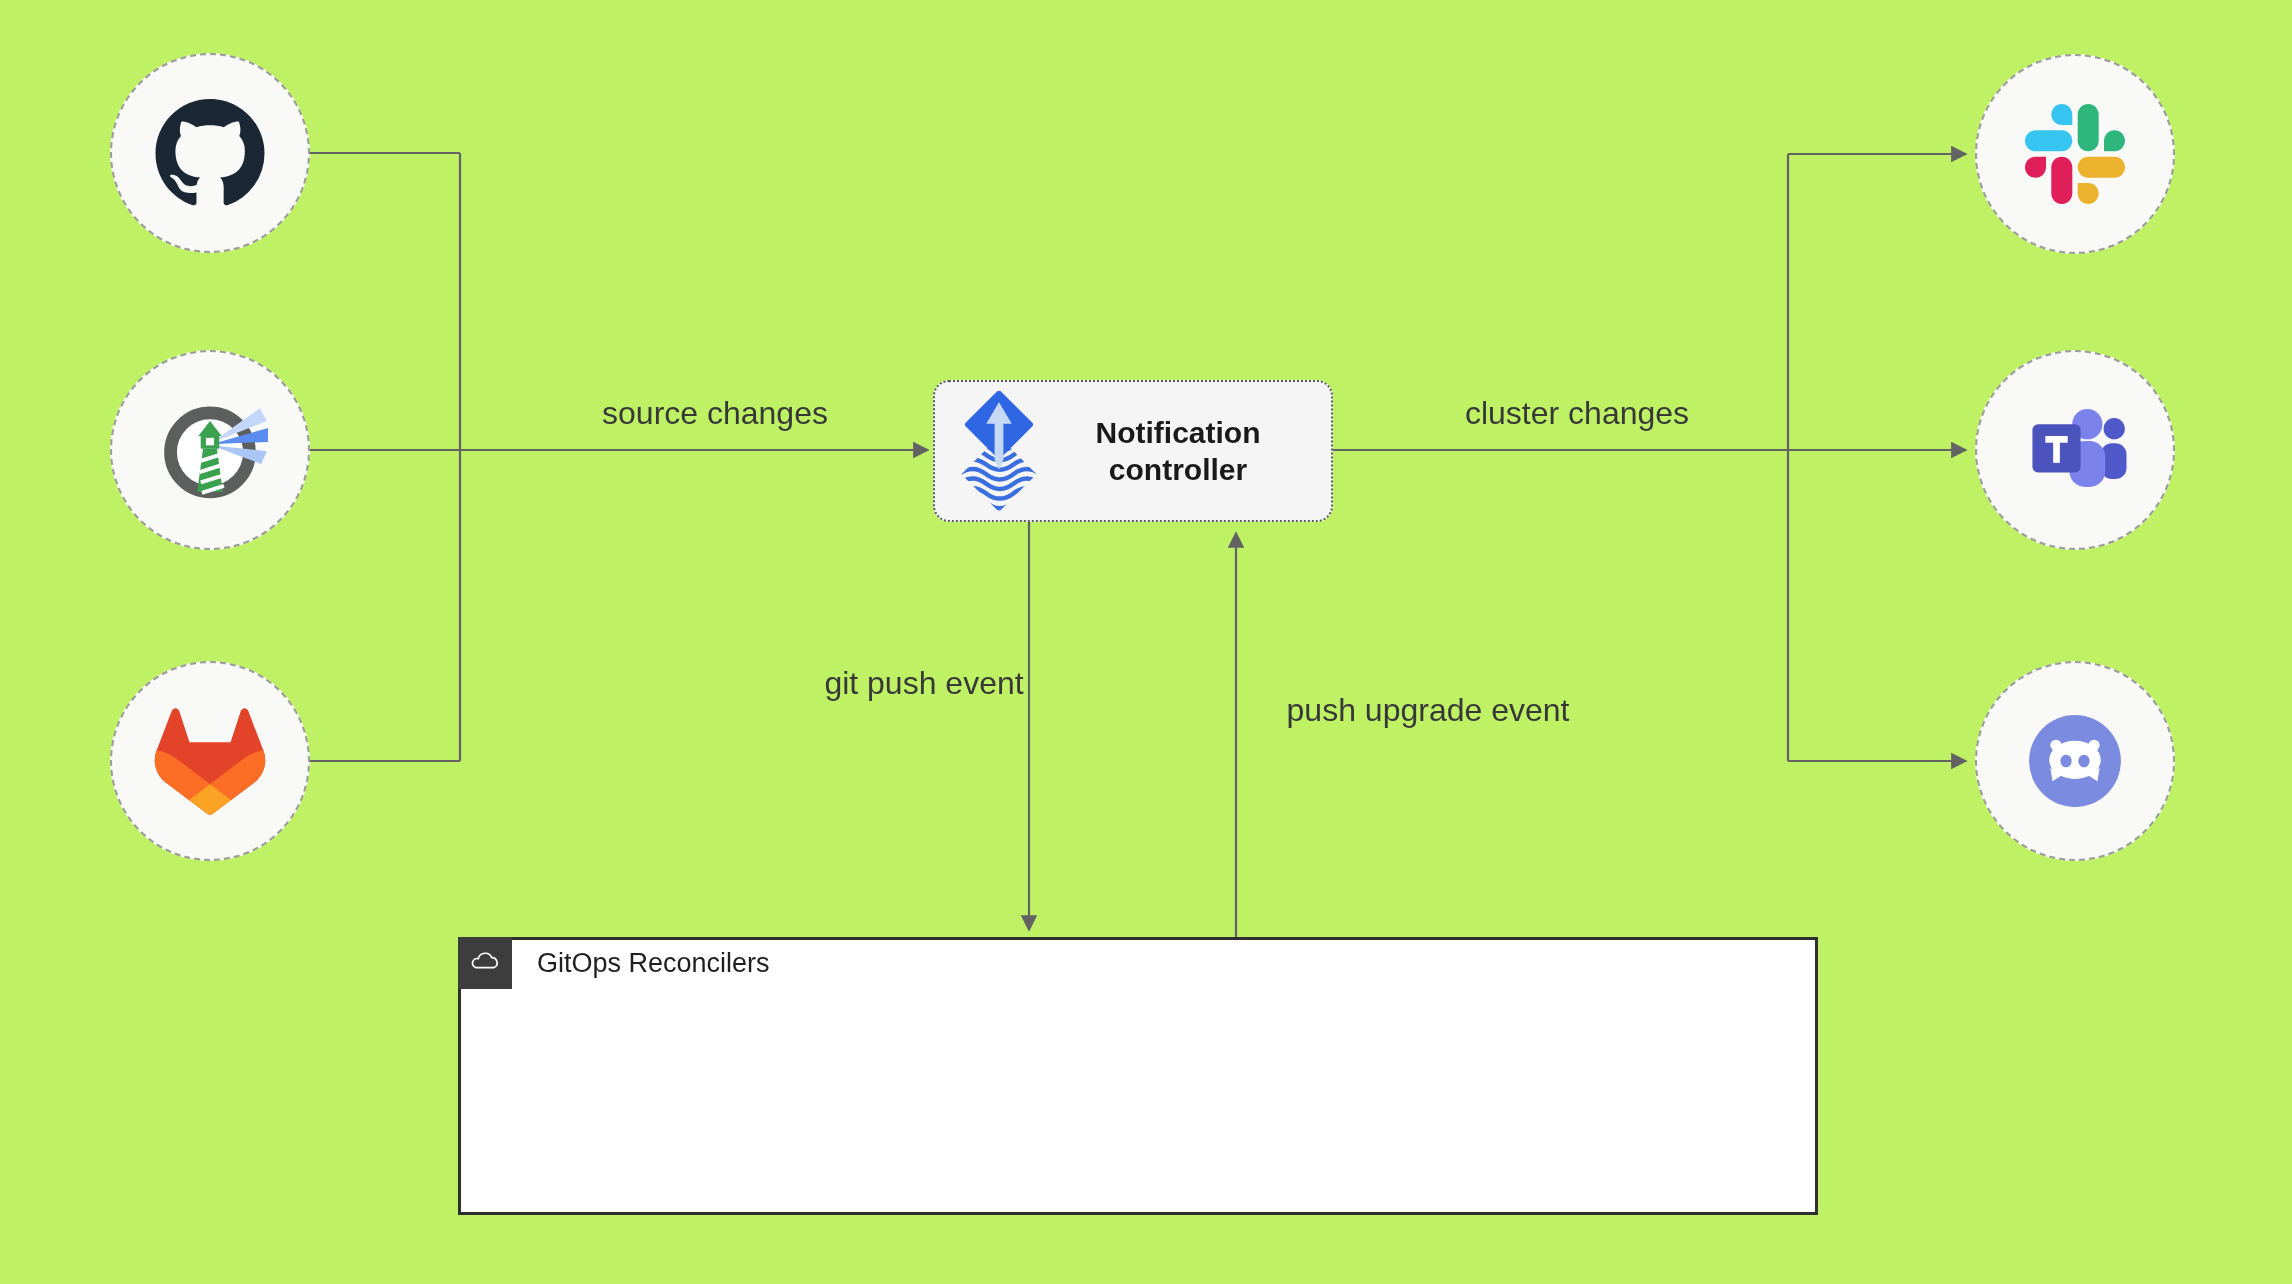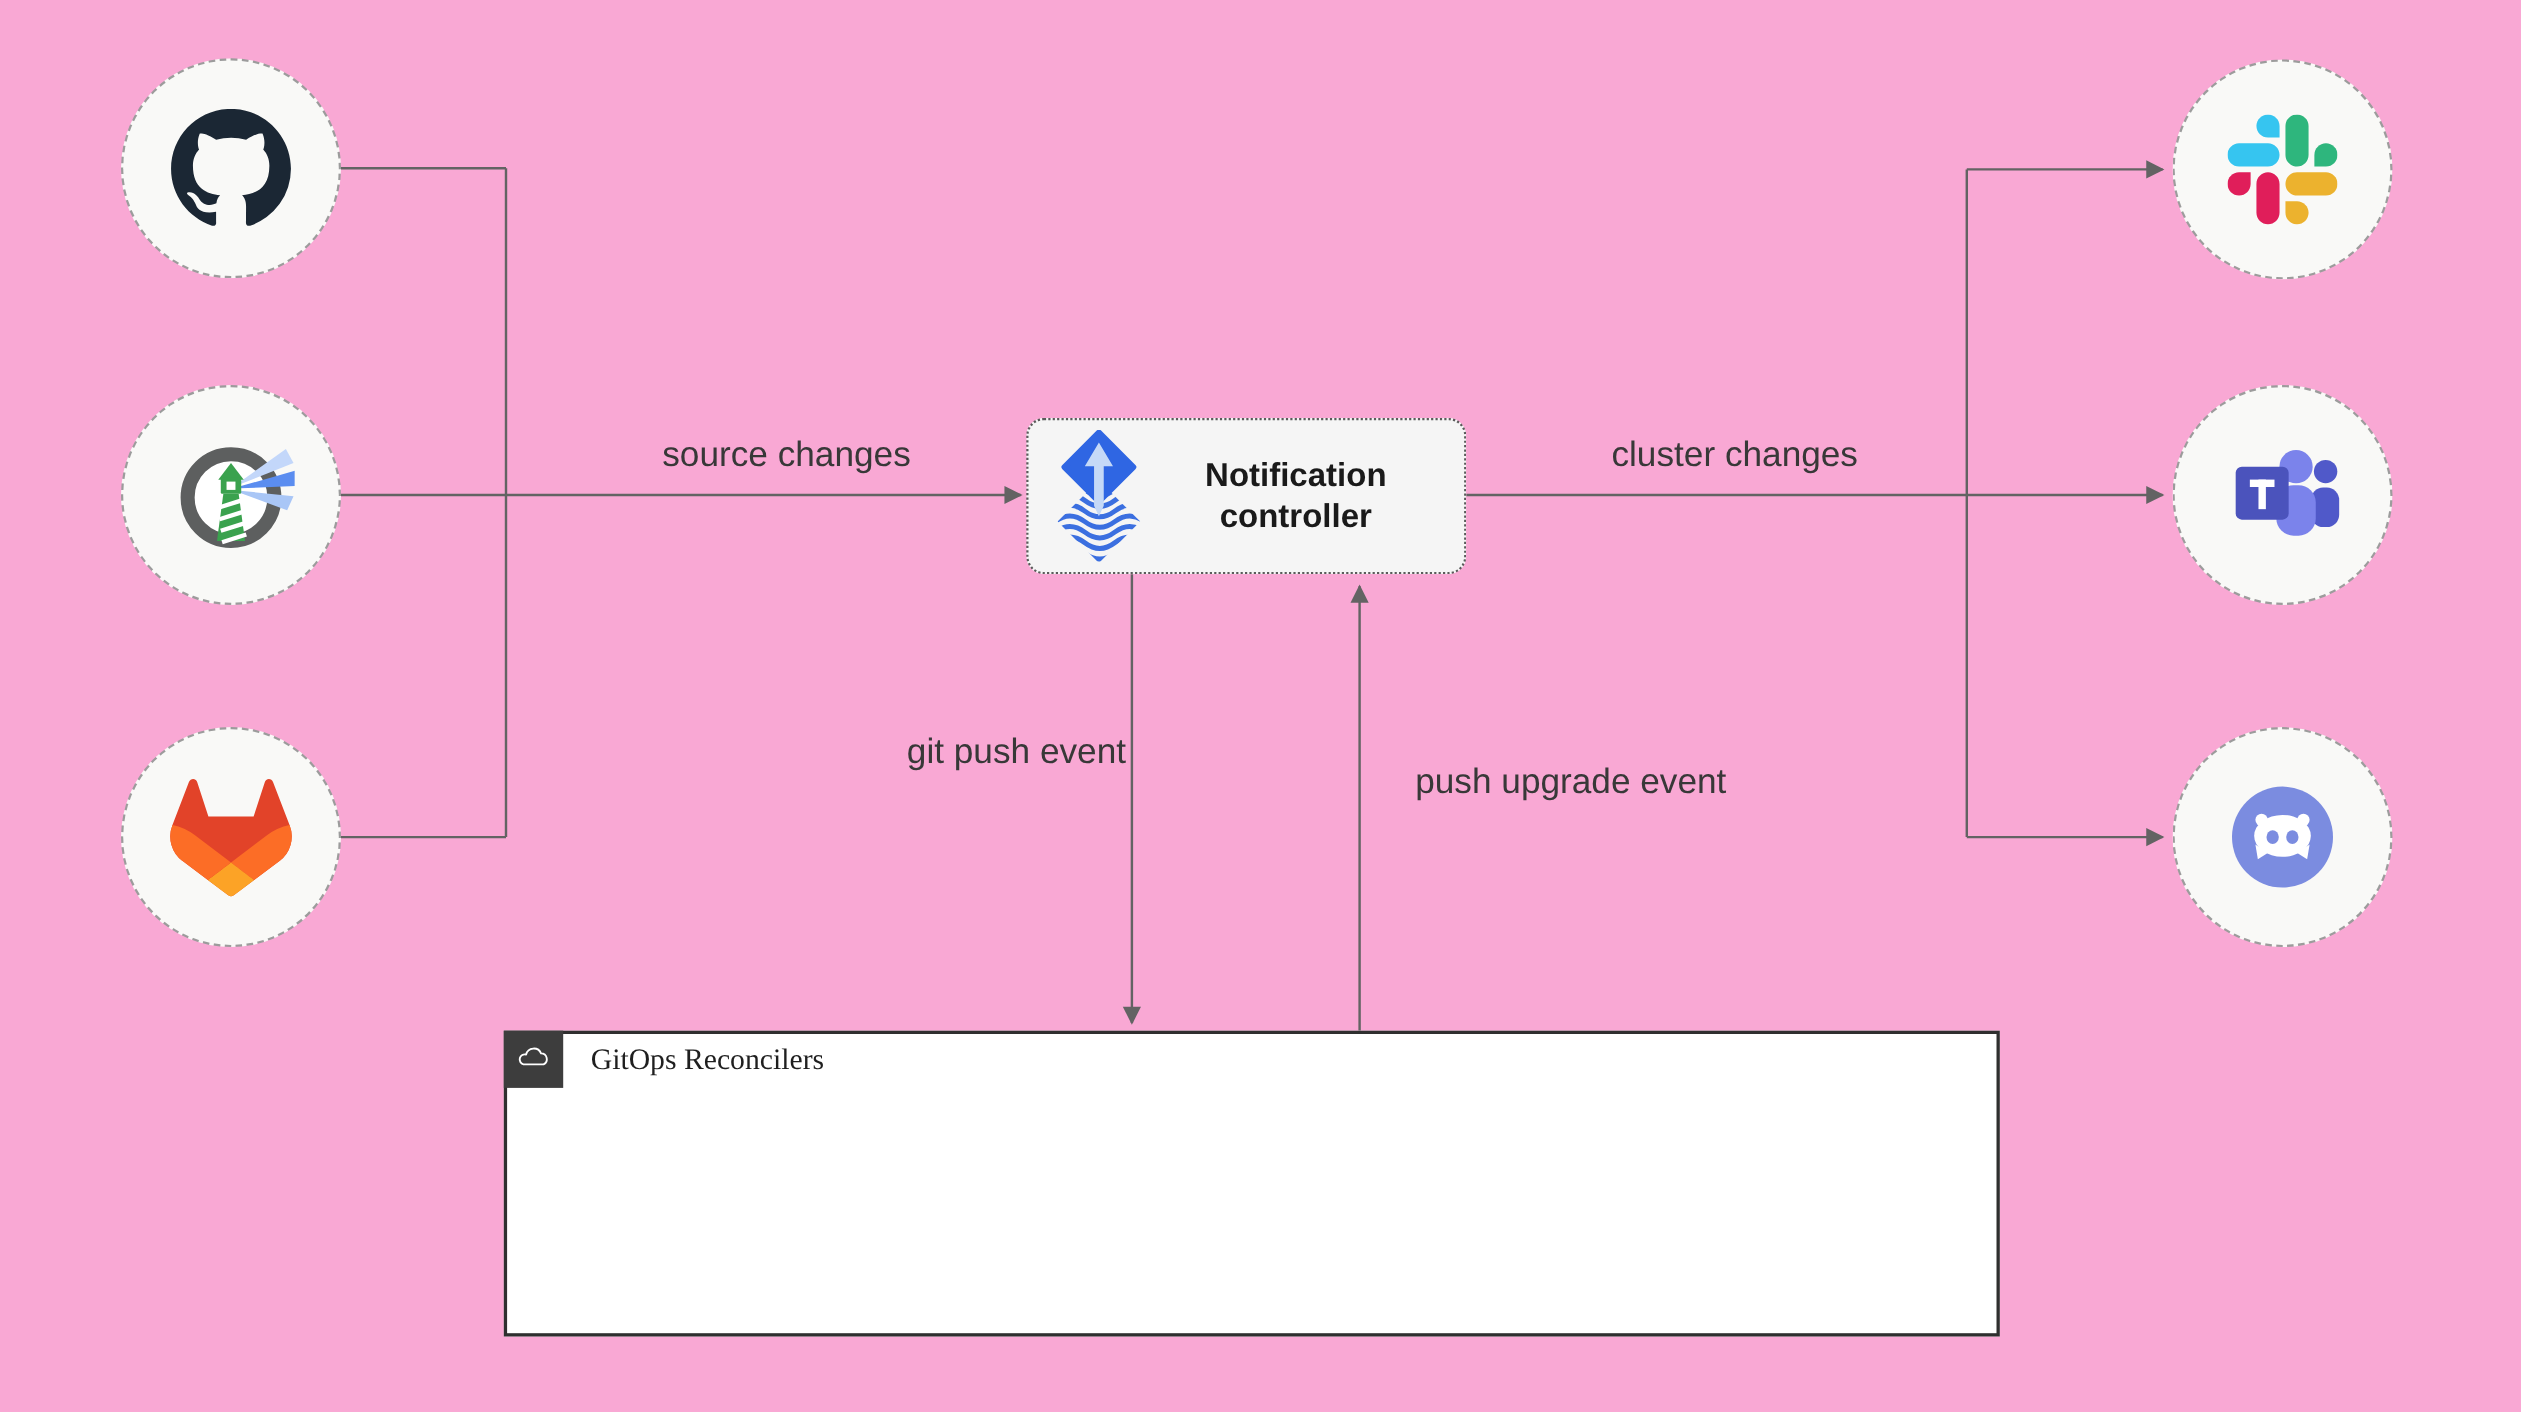--- a/index.html
+++ b/index.html
@@ -1,17 +1,17 @@
 <!DOCTYPE html>
 <html><head>
 <meta charset="utf-8">
 <style>
   html,body{margin:0;padding:0;background:#ffffff;}
   .canvas{
-    position:relative;width:2292px;height:1284px;background:#f9a8d4;
+    position:relative;width:2292px;height:1284px;background:#bef264;
     font-family:"Liberation Sans",sans-serif;overflow:hidden;
   }
   svg.wires{position:absolute;left:0;top:0;}
   
   .circle-node{
     position:absolute;width:200px;height:200px;border-radius:50%;
     border:2px dashed #9c9c9c;background:#f9f9f7;box-sizing:border-box;
     display:flex;align-items:center;justify-content:center;
   }
   
@@ -24,21 +24,21 @@
   .ctrl-box .ctrl-label{
     flex:1 1 auto;text-align:center;font-weight:bold;color:#1a1a1a;
     white-space:pre-line;line-height:1.25;
   }
   .notif{left:933px;top:380px;width:400px;height:142px;}
   .notif .flux-wrap{margin-left:24px;}
   .notif .ctrl-label{font-size:30px;padding-right:14px;}
   
   .group-box{
     position:absolute;left:458px;top:937px;width:1360px;height:278px;
-    box-sizing:border-box;border:3px solid #2f2f2f;background:#ffffff;font-family:Liberation Serif, serif;
+    box-sizing:border-box;border:3px solid #2f2f2f;background:#ffffff;
   }
   .group-badge{
     position:absolute;left:-3px;top:-3px;width:54px;height:52px;
     background:#3d3d3d;display:flex;align-items:center;justify-content:center;
   }
   .group-title{
     position:absolute;left:76px;top:-3px;height:52px;display:flex;align-items:center;
     font-size:27px;color:#1f1f1f;
   }
   

